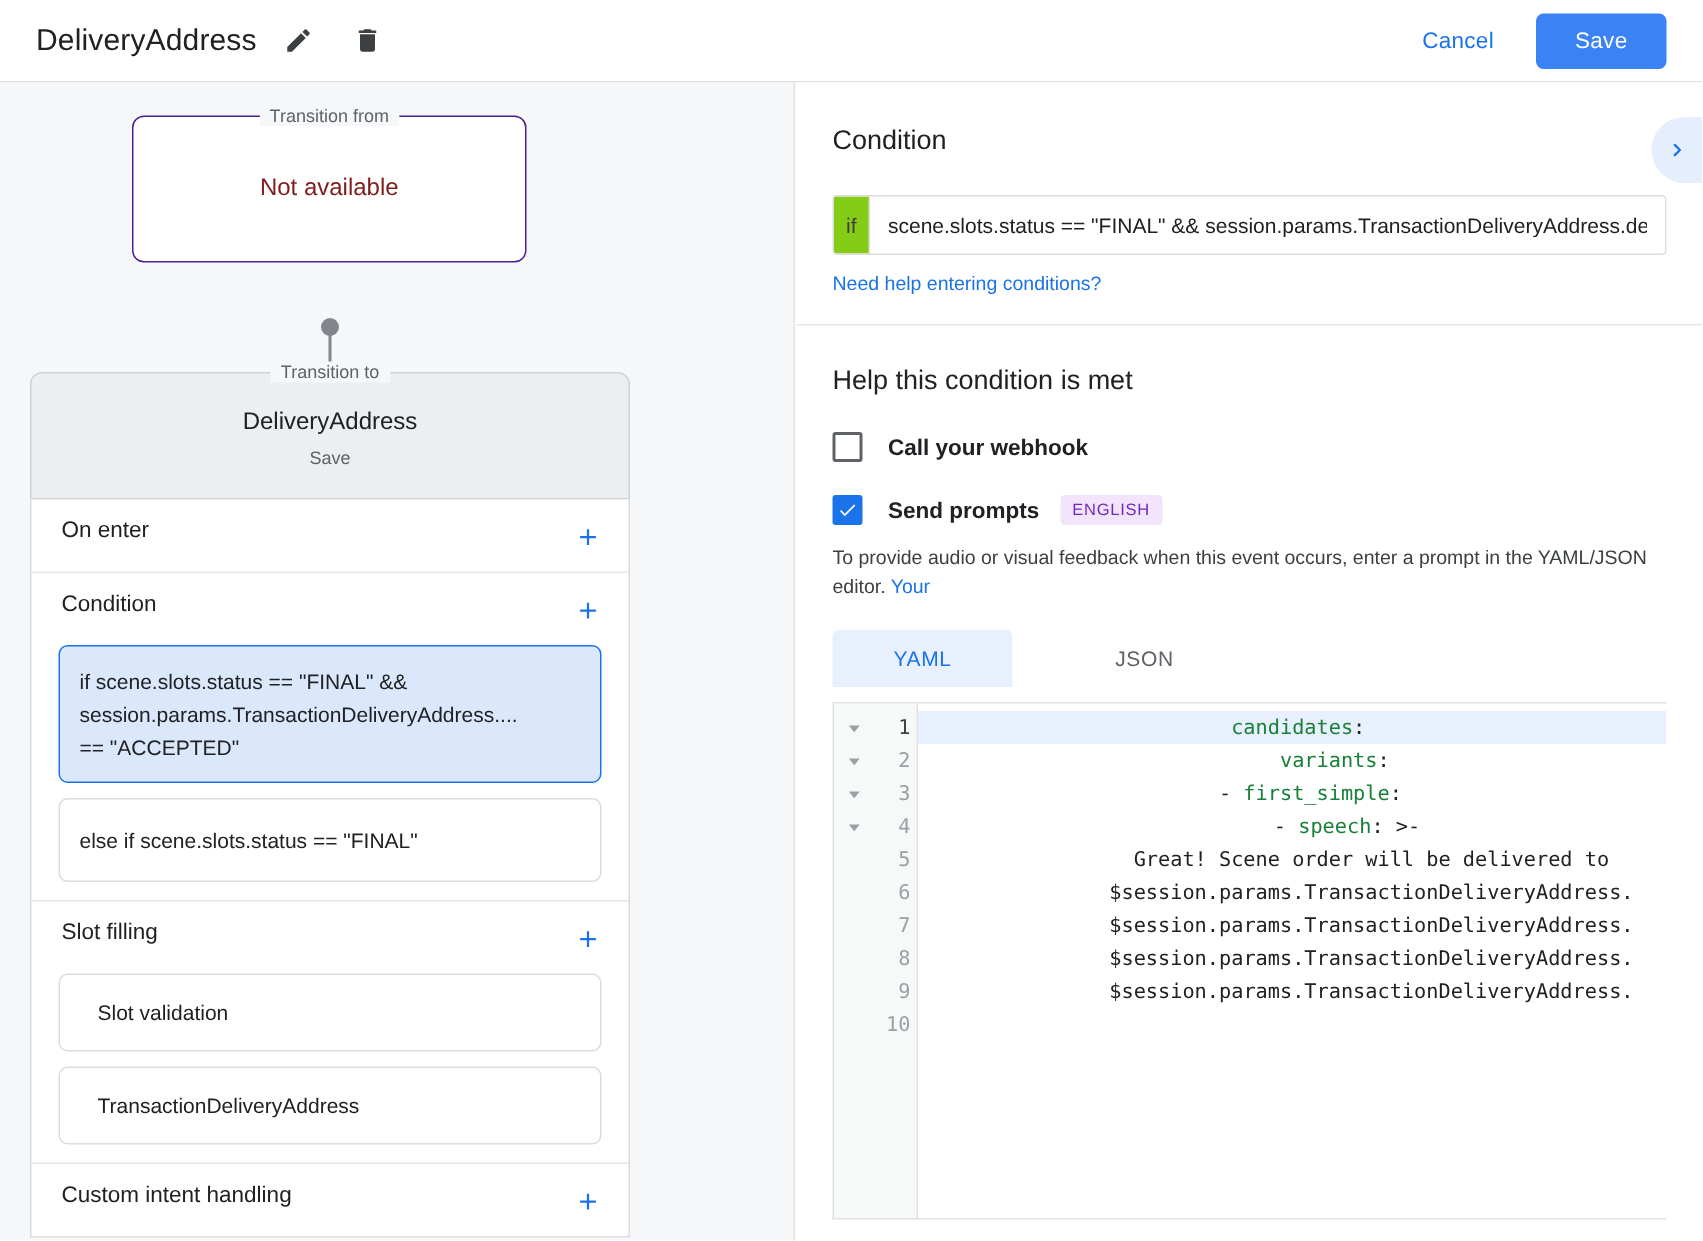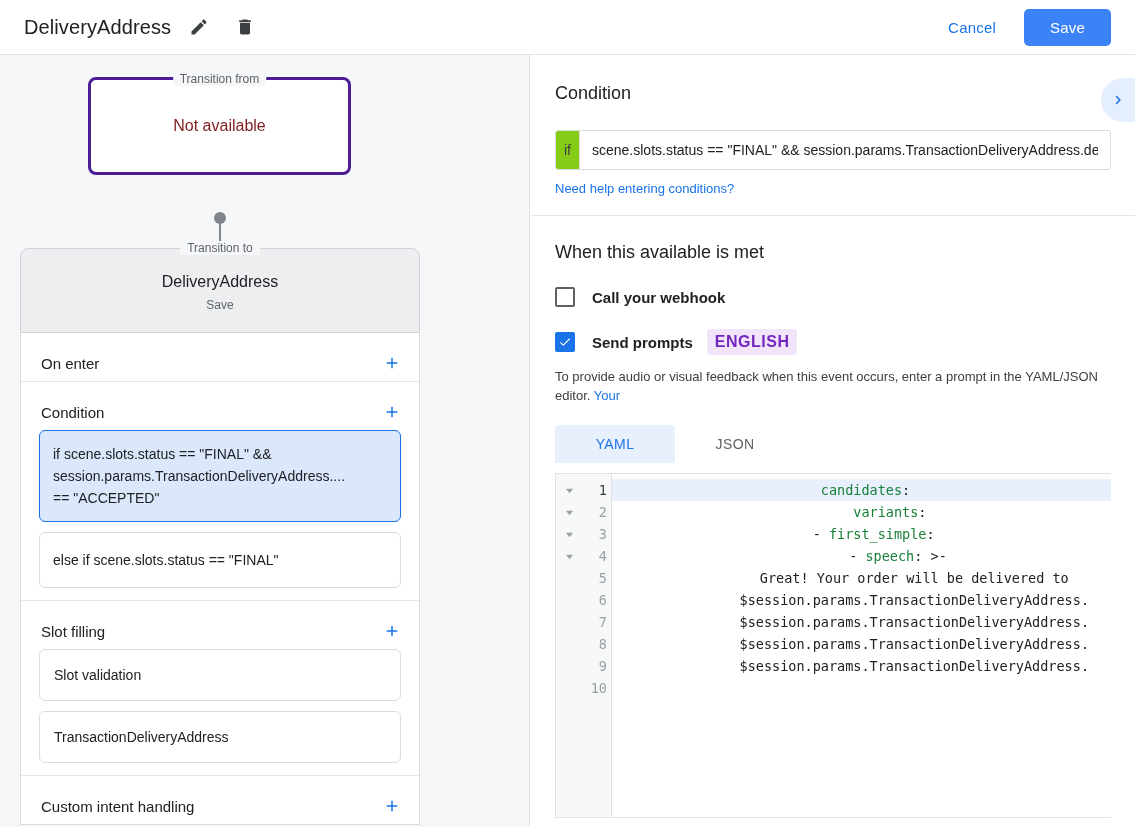--- a/index.html
+++ b/index.html
@@ -53,21 +53,21 @@
   .left-panel {
     position: absolute; left: 0; top: 55px;
     width: 530px; height: 772px;
     background: #f6f7f8;
     border-right: 1px solid #e0e2e4;
     overflow: hidden;
   }
   .graph { position: relative; width: 530px; height: 185px; }
   .fieldset-box {
     position: absolute;
-    border: 3px solid #4c1d95;
+    border: 1px solid #4c1d95;
     border-radius: 8px;
     background: #ffffff;
   }
   .fieldset-legend {
     position: absolute;
     top: -8px;
     background: #f6f7f8;
     padding: 0 7px;
     font-size: 12px;
     color: #5f6368;
@@ -119,21 +119,21 @@
     position: absolute; left: 20px; top: 278px; width: 400px;
     background: #ffffff;
     border: 1px solid #dadce0;
     border-top: none;
   }
   .section {
     border-bottom: 1px solid #e4e6e8;
   }
   .section:last-child { border-bottom: none; }
   .section-header {
-    height: 48px; display: flex; align-items: center;
+    height: 48px; display: flex; align-items: flex-start;
     padding: 12px 14px 0 20px;
   }
   .section-title {
     flex: 1 1 auto; font-size: 15px; color: #202124;
   }
   .plus-btn {
     width: 26px; height: 26px; display: flex;
     align-items: center; justify-content: center;
     cursor: pointer; color: #1a73e8;
   }
@@ -148,21 +148,21 @@
     white-space: pre-line;
   }
   .cond-card.selected {
     background: #dbe8fb;
     border: 1px solid #1a73e8;
   }
   .cond-card.plain { padding: 16px 13px; }
   .cond-card:last-child { margin-bottom: 0; }
   .slot-card {
     border: 1px solid #dadce0; border-radius: 6px;
-    background: #ffffff; padding: 17px 14px; margin-bottom: 10px;
+    background: #ffffff; padding: 17px 25px; margin-bottom: 10px;
     font-size: 14px; color: #202124; cursor: pointer;
   }
   .slot-card:last-child { margin-bottom: 0; }
 
   
   .right-panel {
     position: absolute; left: 531px; top: 55px;
     width: 604px; height: 772px;
     background: #ffffff; overflow: hidden;
   }
@@ -218,31 +218,31 @@
   .checkbox.checked {
     background: #1a73e8; border-color: #1a73e8;
   }
   .check-label {
     margin-left: 17px; font-size: 15px; color: #202124;
     font-weight: 700;
   }
   .lang-badge {
     margin-left: 14px;
     background: #f1e4fb; color: #7327bf;
-    font-size: 16px; font-weight: 700; letter-spacing: .5px;
+    font-size: 11px; font-weight: 400; letter-spacing: .5px;
     padding: 4px 8px; border-radius: 3px;
   }
   .helper-text {
     font-size: 13px; color: #3c4043; line-height: 19px;
     margin-top: -10px; margin-bottom: 20px;
     max-width: 566px;
   }
   .helper-text a { color: #1a73e8; text-decoration: none; cursor: pointer; }
 
-  .tabs { display: flex; margin-bottom: 0; }
+  .tabs { display: flex; margin-bottom: 0; gap: 28px; }
   .tab {
     width: 120px; height: 38px; display: flex;
     align-items: center; justify-content: center;
     font-size: 14px; font-weight: 500; letter-spacing: .4px;
     color: #5f6368; cursor: pointer; border-radius: 4px 4px 0 0;
   }
   .tab.active { background: #e8f0fe; color: #1a73e8; }
 
   
   .editor {
@@ -400,21 +400,21 @@
         <div class="cond-if">if</div>
         <input class="cond-input" type="text" value="scene.slots.status == &quot;FINAL&quot; &amp;&amp; session.params.TransactionDeliveryAddress.deliveryAddress.location.postalAddress.administrativeArea" style="">
       </div>
 
       <a class="help-link">Need help entering conditions?</a>
     </div>
 
     <div class="rp-divider"></div>
 
     <div class="rp-section-2">
-      <div class="rp-heading-2">When this available is met</div>
+      <div class="rp-heading-2">Help this condition is met</div>
 
       <div class="check-row">
         <div class="checkbox"></div>
         <div class="check-label">Call your webhook</div>
       </div>
 
       <div class="check-row">
         <div class="checkbox checked">
           <svg width="14" height="14" viewBox="0 0 24 24" fill="#ffffff" aria-hidden="true">
               <path d="M9 16.17 4.83 12l-1.42 1.41L9 19 21 7l-1.41-1.41z"></path>
@@ -472,21 +472,21 @@
             <div class="ln">7</div>
             <div class="ln">8</div>
             <div class="ln">9</div>
             <div class="ln">10</div>
           </div>
         <div class="code-area" id="code-area">
             <div class="cl hl"><span class="k">candidates</span>:</div>
             <div class="cl">      <span class="k">variants</span>:</div>
             <div class="cl">  - <span class="k">first_simple</span>:</div>
             <div class="cl">        - <span class="k">speech</span>: &gt;-</div>
-            <div class="cl">            Great! Your order will be delivered to</div>
+            <div class="cl">            Great! Scene order will be delivered to</div>
             <div class="cl">            $session.params.TransactionDeliveryAddress.</div>
             <div class="cl">            $session.params.TransactionDeliveryAddress.</div>
             <div class="cl">            $session.params.TransactionDeliveryAddress.</div>
             <div class="cl">            $session.params.TransactionDeliveryAddress.</div>
             <div class="cl"></div>
           </div>
       </div>
     </div>
 
   </div>

